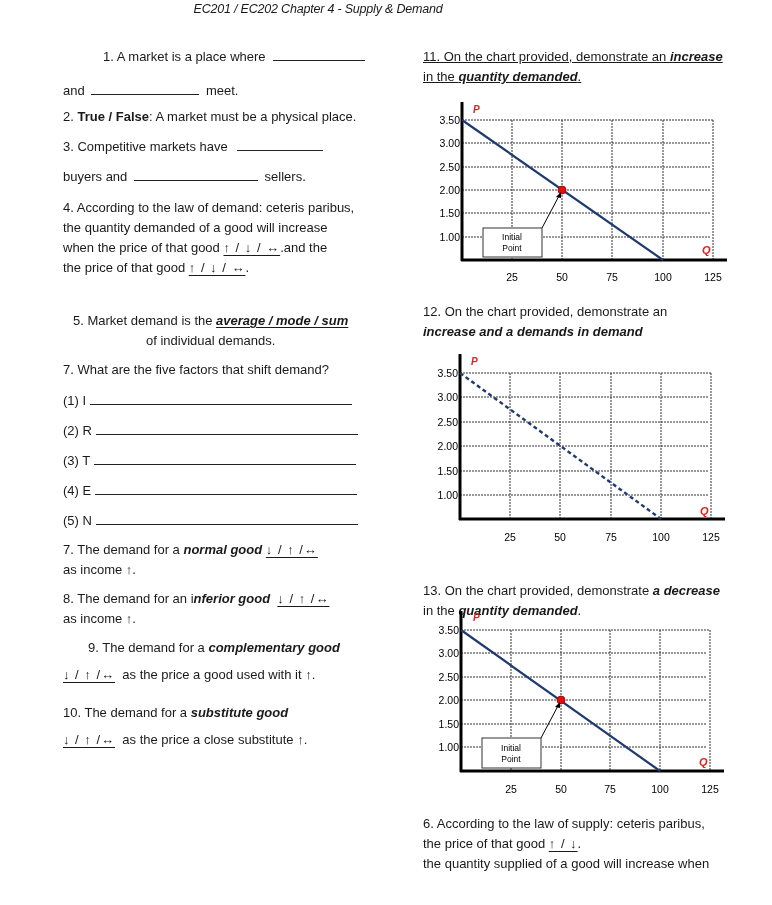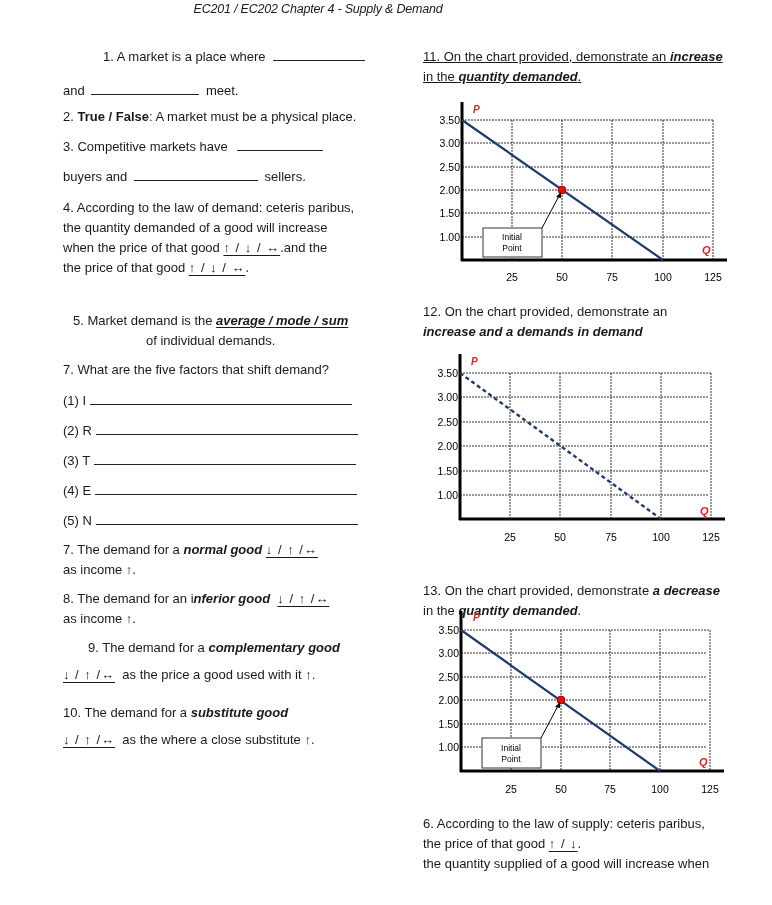--- a/index.html
+++ b/index.html
@@ -93,21 +93,21 @@
   <span>9. The demand for a </span><span class="bi">complementary good</span>
 </div>
 <div class="abs" style="left:63px; top:665px;">
   <span class="choice">↓ / ↑ /↔</span>&nbsp;&nbsp;<span>as the price a good used with it ↑.</span>
 </div>
 
 <div class="abs" style="left:63px; top:703px;">
   <span>10. The demand for a </span><span class="bi">substitute good</span>
 </div>
 <div class="abs" style="left:63px; top:730px;">
-  <span class="choice">↓ / ↑ /↔</span>&nbsp;&nbsp;<span>as the where a close substitute ↑.</span>
+  <span class="choice">↓ / ↑ /↔</span>&nbsp;&nbsp;<span>as the price a close substitute ↑.</span>
 </div>
 
 <div class="q-block" style="left:423px; top:47px;text-decoration:underline;">
   <div><span>11. On the chart provided, demonstrate an </span><span class="bi">increase</span></div>
   <div><span>in the </span><span class="bi">quantity demanded</span><span>.</span></div>
 </div>
 
 <svg class="chart" style="left:420px; top:95px;" width="320" height="200">
   <g stroke="#333" stroke-width="1" stroke-dasharray="2,1">
     <line x1="42" y1="25" x2="293" y2="25"></line>

